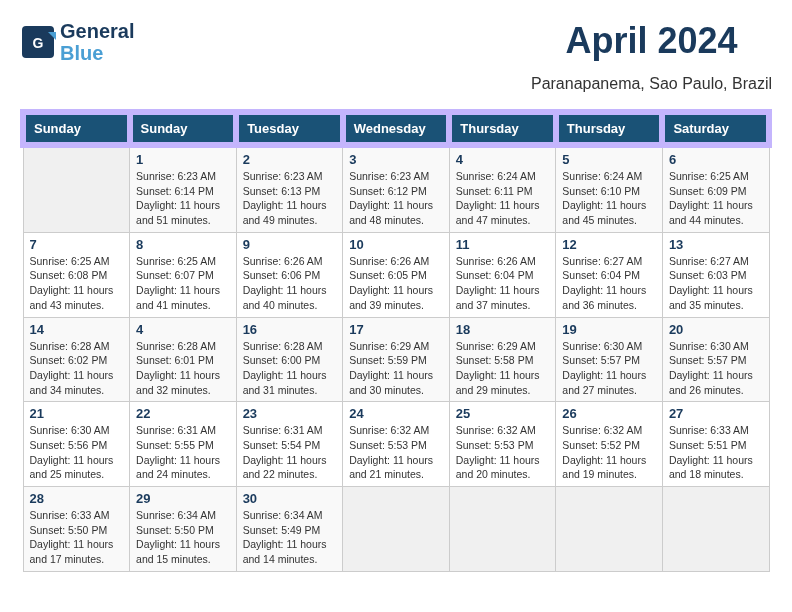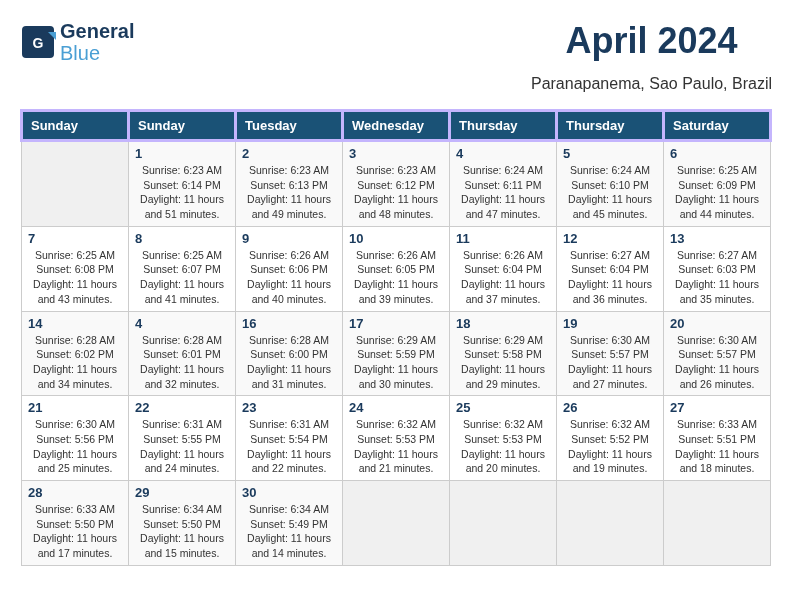--- a/index.html
+++ b/index.html
@@ -37,21 +37,21 @@
     table {
       width: 100%;
       border-collapse: collapse;
     }
     thead tr th {
       background: #1a5276;
       color: #fff;
       padding: 6px 8px;
       font-size: 13px;
       font-weight: bold;
-      border: 3px solid #c4b5fd;
+      border: 6px solid #c4b5fd;
       text-align: left;
     }
     tbody tr td {
       border: 1px solid #ccc;
       vertical-align: top;
       padding: 4px 6px;
       font-size: 11px;
       color: #333;
       width: calc(100% / 7);
       min-height: 80px;
@@ -64,40 +64,39 @@
       font-size: 13px;
       font-weight: bold;
       color: #1a3a5c;
       display: block;
       margin-bottom: 2px;
     }
     .day-info {
       font-size: 10.5px;
       color: #333;
       line-height: 1.4;
-      text-align: center;
     }
     .empty-cell {
       background: #f0f0f0 !important;
     }
   </style>
 </head>
 <body>
 
 <div class="header">
   <div class="logo">
     <div style="display:flex; align-items:center; gap:4px;">
       <svg width="36" height="36" viewBox="0 0 36 36">
         <rect x="2" y="2" width="32" height="32" rx="4" fill="#1a3a5c"></rect>
         <text x="18" y="24" font-size="14" font-weight="bold" fill="white" text-anchor="middle" font-family="Arial">G</text>
         <polygon points="28,8 36,16 36,8" fill="#4a9fd4"></polygon>
       </svg>
       <div>
         <div style="font-size:20px; font-weight:bold; color:#1a3a5c; line-height:1.1;">General</div>
-        <div style="font-size:20px; font-weight:normal; color:#4a9fd4; line-height:1.1;">Blue</div>
+        <div style="font-size:20px; font-weight:bold; color:#4a9fd4; line-height:1.1;">Blue</div>
       </div>
     </div>
   </div>
   <div class="title-block">
     <div class="month-title">April 2024</div>
     <div class="location">Paranapanema, Sao Paulo, Brazil</div>
   </div>
 </div>
 
 <table>

